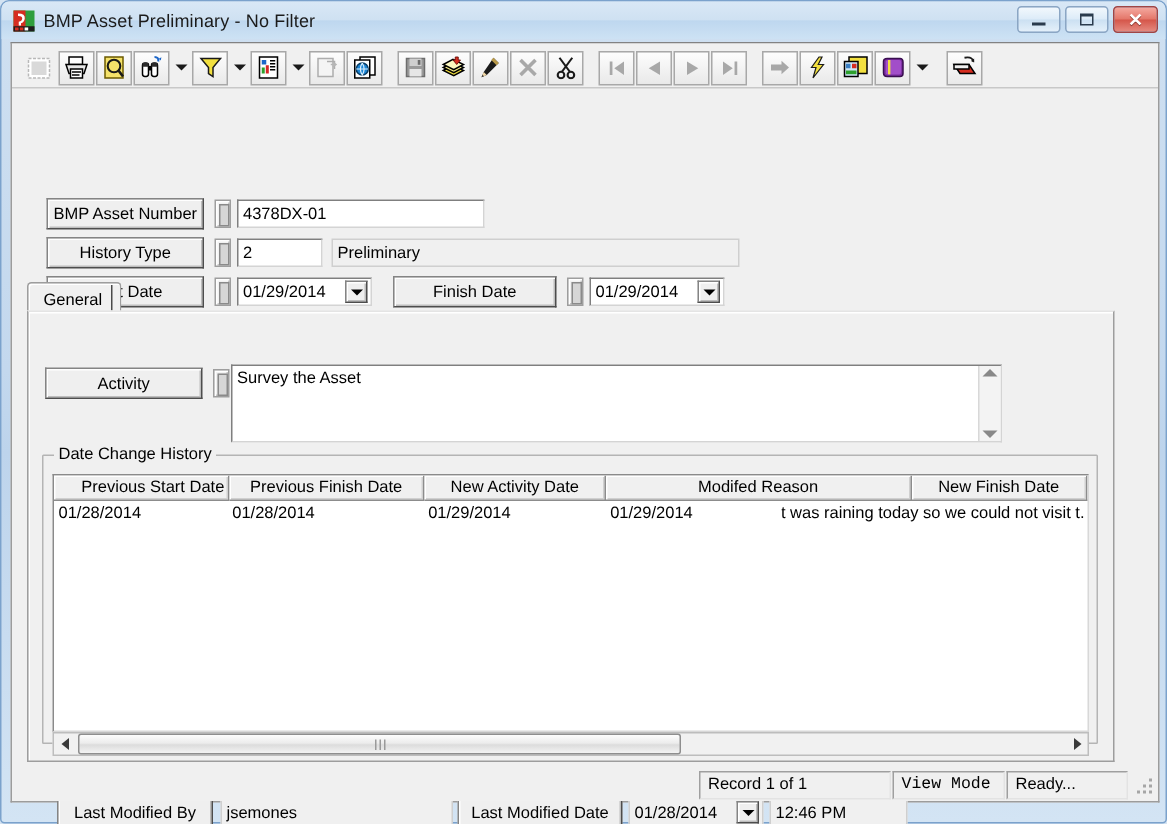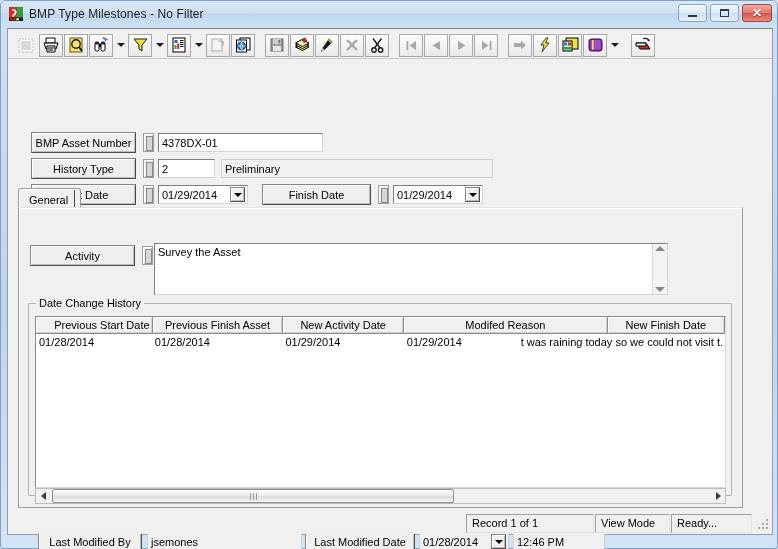--- a/index.html
+++ b/index.html
@@ -410,21 +410,21 @@
       <svg width="16" height="16" viewBox="0 0 16 16">
         <rect x="1" y="1" width="14" height="14" fill="#2e9e3d"></rect>
         <path d="M1 1 L9 1 L9 15 L1 15 Z" fill="#d62d20"></path>
         <path d="M4 3 Q9 3 8.5 6.5 Q8 9 6 9.5 L6 11 L4.5 11 L4.5 8.5 Q7 8 6.8 6 Q6.6 4.5 4 4.6 Z" fill="#ffffff"></path>
         <rect x="1" y="11.5" width="14" height="3.5" fill="#1d1d1d"></rect>
         <rect x="2" y="12.3" width="2.4" height="2" fill="#d62d20"></rect>
         <rect x="5.2" y="12.3" width="2.4" height="2" fill="#d62d20"></rect>
         <rect x="8.4" y="12.3" width="2.4" height="2" fill="#ffffff"></rect>
       </svg>
     </div>
-    <div id="title-text">BMP Type Milestones - No Filter</div>
+    <div id="title-text">BMP Asset Preliminary - No Filter</div>
     <div class="win-buttons">
       <div class="win-btn">
           <div class="glyph-min"></div>
         </div>
       <div class="win-btn">
           <div class="glyph-max"></div>
         </div>
       <div class="win-btn close">
           <span class="glyph-close">✕</span>
         </div>
@@ -687,21 +687,21 @@
               <span class="sb-arrow-dn"></span>
             </div>
           </div>
 
           <div id="groupbox">
             <div id="groupbox-label">Date Change History</div>
 
             <div id="grid">
               <div id="grid-head">
                   <div class="gh" style="width: 125px; padding-left: 16px;">Previous Start Date</div>
-                  <div class="gh" style="width: 141px;">Previous Finish Asset</div>
+                  <div class="gh" style="width: 141px;">Previous Finish Date</div>
                   <div class="gh" style="width: 131px;">New Activity Date</div>
                   <div class="gh" style="width: 220px;">Modifed Reason</div>
                   <div class="gh" style="width: 127px;">New Finish Date</div>
                 </div>
               <div id="grid-body">
                   <div class="grow">
                     <div class="gc" style="width: 125px;">01/28/2014</div>
                     <div class="gc" style="width: 141px;">01/28/2014</div>
                     <div class="gc" style="width: 131px;">01/29/2014</div>
                     <div class="gc" style="width: 127px;">01/29/2014</div>
@@ -743,21 +743,21 @@
           <span class="ddbtn">
               <span class="arrow-dn"></span>
             </span>
         </div>
         <div class="txt ro" style="width:92px; margin-left:4px; border-color:#cfcfcf;">12:46 PM</div>
       </div>
     </div>
 
     <div id="statusbar">
       <div class="status-pane" style="width:128px;">Record 1 of 1</div>
-      <div class="status-pane" style="width:75px;">View Mode</div>
+      <div class="status-pane" style="width:75px;font-family:Liberation Mono, monospace;">View Mode</div>
       <div class="status-pane" style="width:81px;">Ready...</div>
       <div id="resize-grip">
         <i style="right:1px; bottom:1px;"></i>
         <i style="right:5px; bottom:1px;"></i>
         <i style="right:9px; bottom:1px;"></i>
         <i style="right:1px; bottom:5px;"></i>
         <i style="right:5px; bottom:5px;"></i>
         <i style="right:1px; bottom:9px;"></i>
       </div>
     </div>

